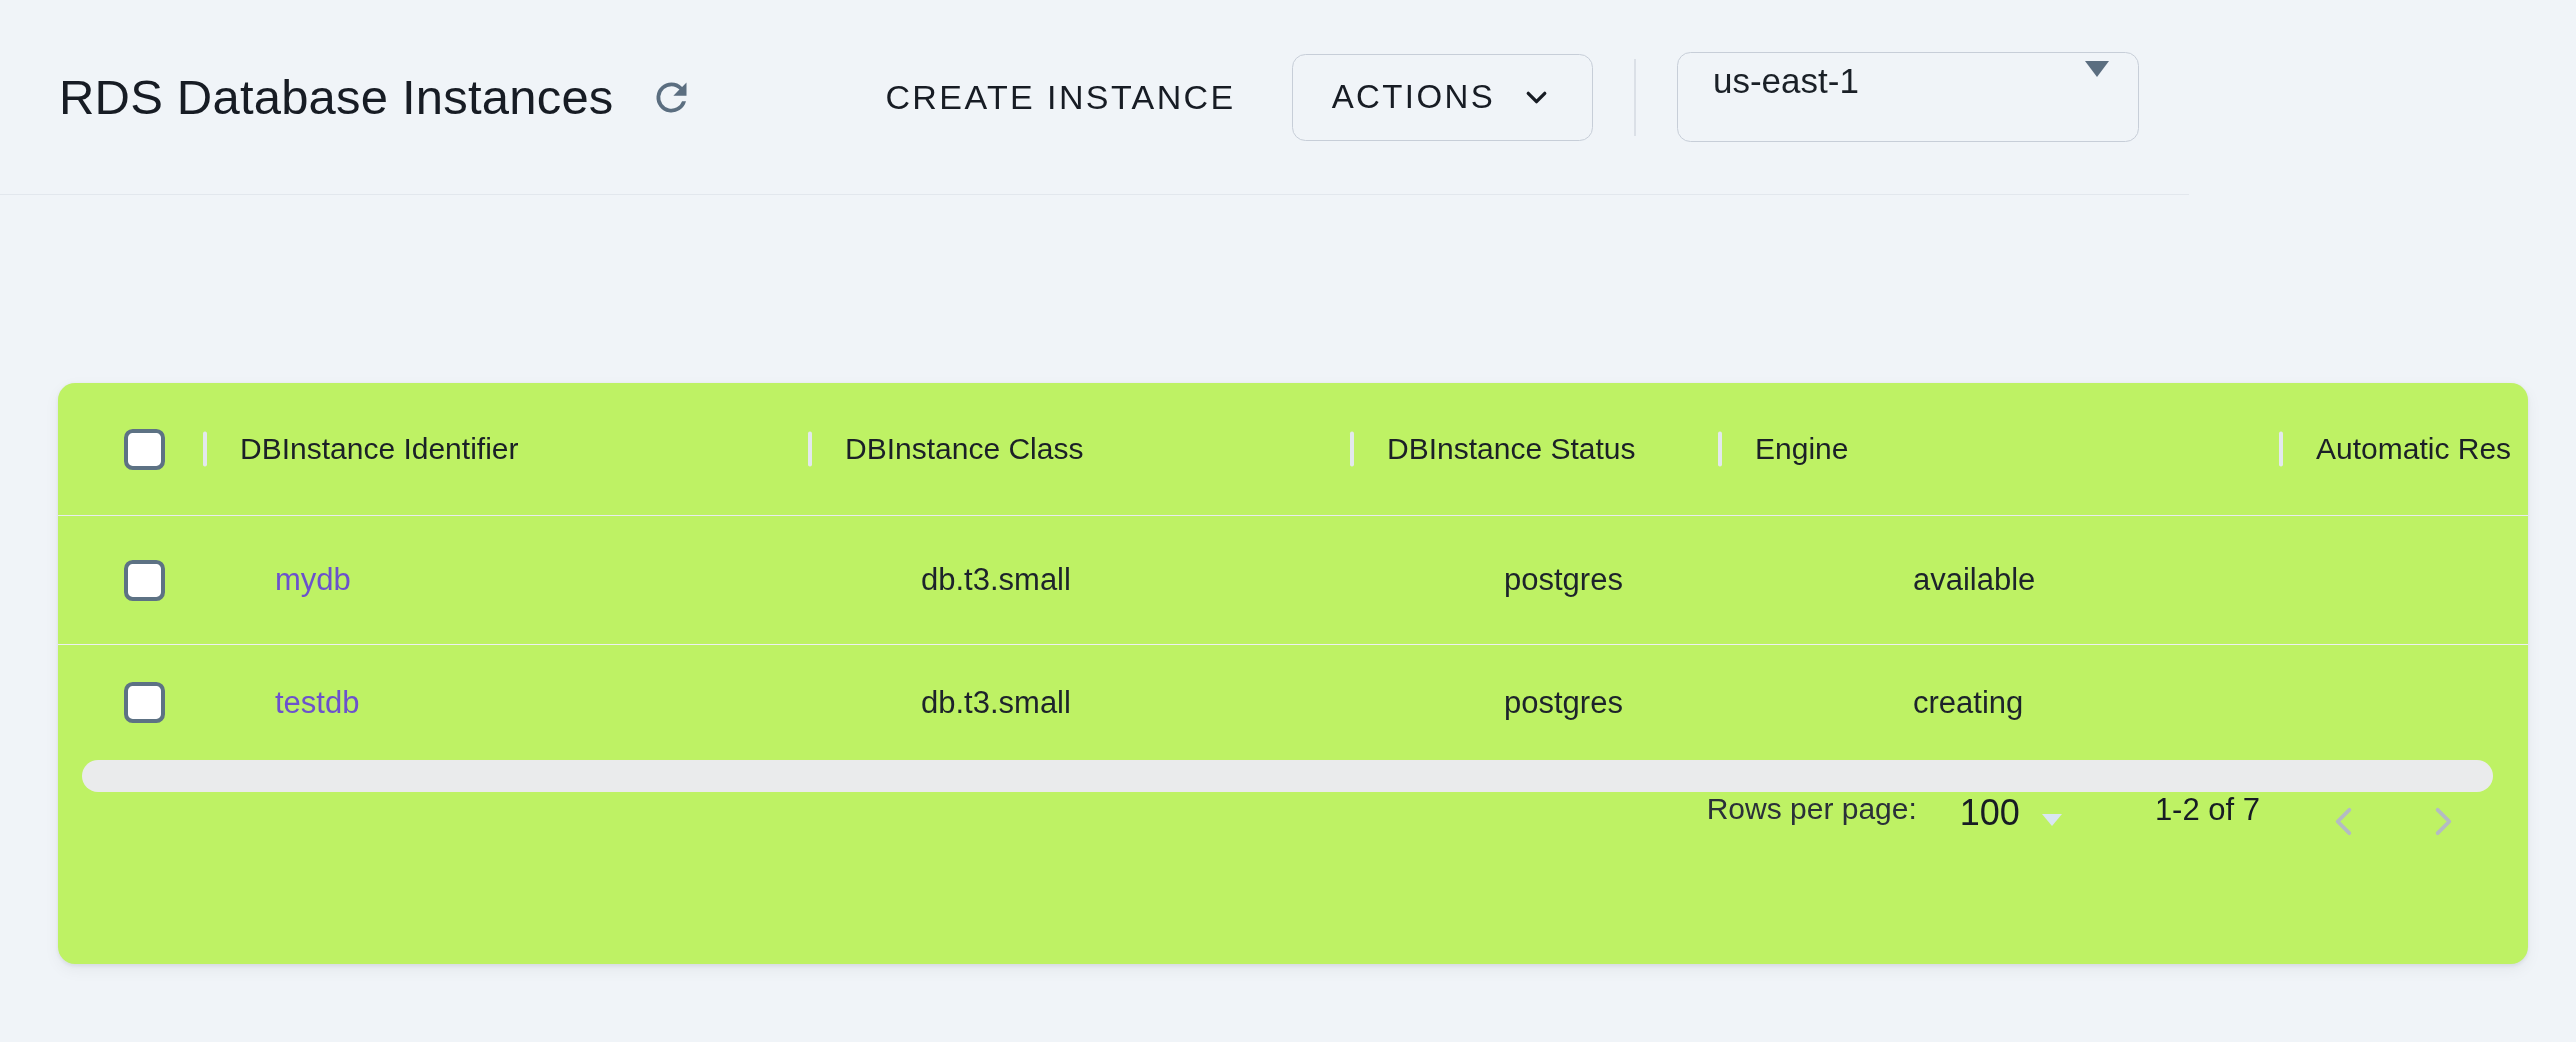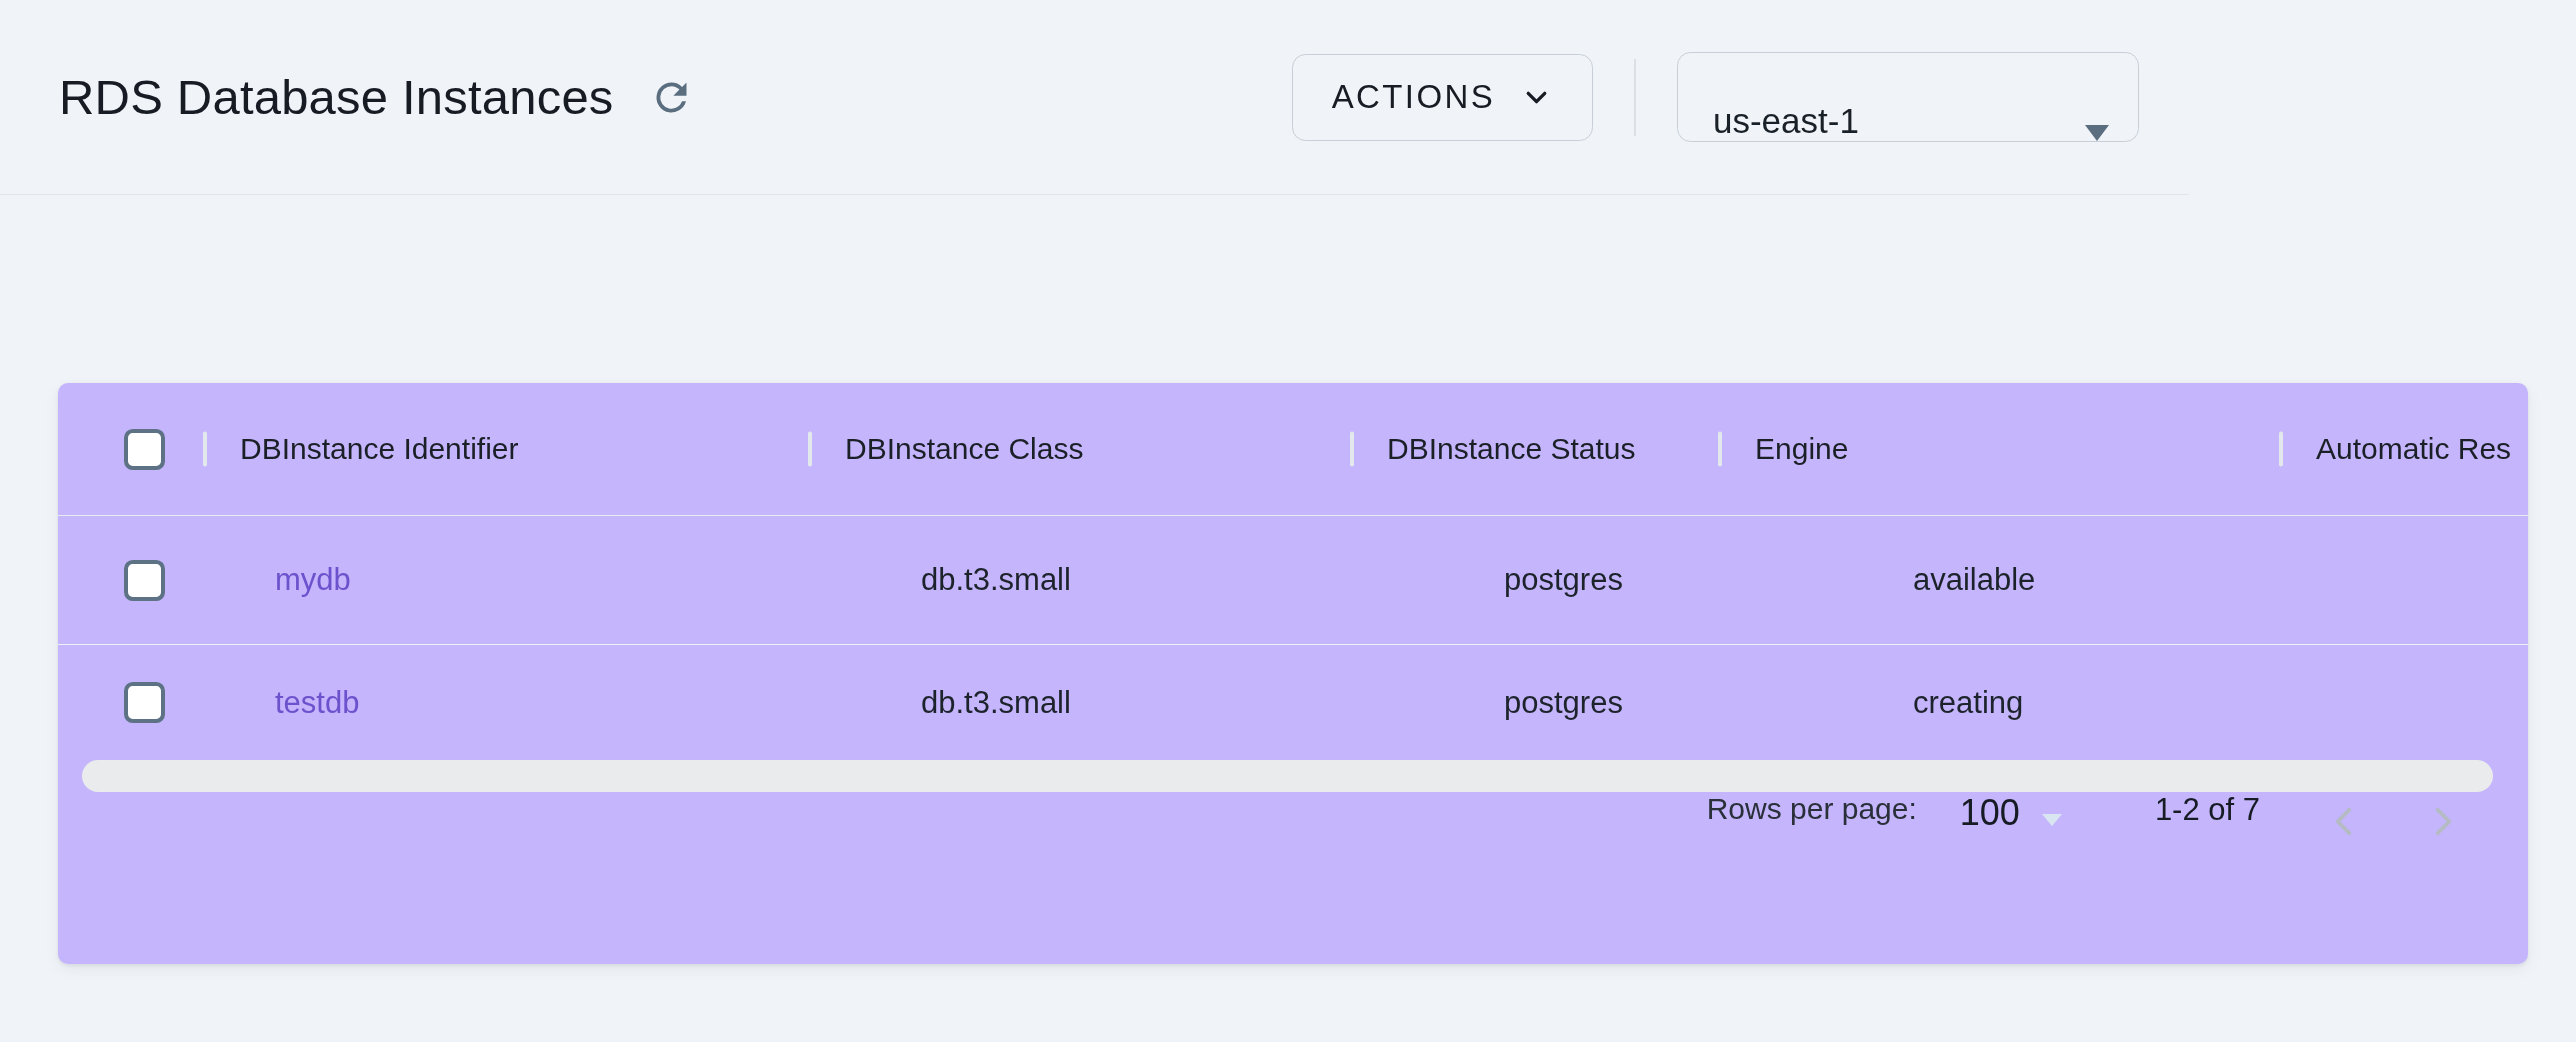--- a/index.html
+++ b/index.html
@@ -37,21 +37,21 @@
     height: 87px; padding: 0 39px; background: transparent; cursor: pointer;
     border: 1.9px solid #c7ced8; border-radius: 13.5px;
     display: flex; align-items: center; gap: 25px;
     font-family: inherit; font-size: 33px; font-weight: 500; letter-spacing: 2.4px;
     color: #171c24; white-space: nowrap;
   }
   .actions-btn svg { width: 33px; height: 33px; stroke: #171c24; fill: none; stroke-width: 2.4; }
   .header-divider { width: 1.9px; height: 77px; background: #dbe0e7; margin: 0 41px; }
   .region-select {
     width: 462px; height: 90px; border: 1.9px solid #c7ced8; border-radius: 13.5px;
-    display: flex; align-items: flex-end; padding: 0 29px 0 35px; cursor: pointer;
+    display: flex; align-items: flex-start; padding: 8px 29px 0 35px; cursor: pointer;
     background: transparent;
   }
   .region-select .region-value { font-size: 35px; color: #1a2027; }
   .select-arrow {
     margin-left: auto; width: 0; height: 0;
     border-left: 12.6px solid transparent; border-right: 12.6px solid transparent;
     border-top: 16.5px solid #5b6e80;
   }
 
   
@@ -62,21 +62,21 @@
   }
   .tab {
     font-size: 39px; color: #6c52cc; cursor: pointer; white-space: nowrap;
     padding-bottom: 9.7px; border-bottom: 4.8px solid transparent;
   }
   .tab.active { border-bottom-color: #6c52cc; }
 
   
   .card {
     position: absolute; left: 58px; top: 383px; width: 2470px; height: 581px;
-    background: #c4b5fd; border-radius: 10px; overflow: hidden;
+    background: #bef264; border-radius: 17px; overflow: hidden;
     box-shadow: 0 1.9px 3.9px rgba(16,24,40,0.07), 0 5.8px 15.5px rgba(16,24,40,0.05);
   }
   .grid-row {
     display: grid;
     grid-template-columns: 147px 605px 542px 368px 561px 1fr;
     align-items: center;
   }
   .thead { height: 133px; border-bottom: 1.9px solid #e8ecf0; }
   .th {
     position: relative; padding-left: 35px;
@@ -135,20 +135,21 @@
       <button class="refresh-btn">
         <span style="display:flex;">
           <svg viewBox="0 0 24 24" width="45" height="45" fill="#5b6e80">
             <path d="M17.65 6.35A7.96 7.96 0 0 0 12 4a8 8 0 1 0 7.73 10h-2.08A6 6 0 1 1 12 6c1.66 0 3.14.69 4.22 1.78L13 11h7V4l-2.35 2.35z"></path>
           </svg>
         </span>
       </button>
     </div>
 
     <div class="header-right">
+      <button class="create-btn">CREATE INSTANCE</button>
 
       <button class="actions-btn">
         <span>ACTIONS</span>
         <span style="display:flex;">
           <svg viewBox="0 0 24 24" width="33" height="33">
               <polyline points="6 9 12 15 18 9" stroke-linecap="round" stroke-linejoin="round"></polyline>
             </svg>
         </span>
       </button>
 

